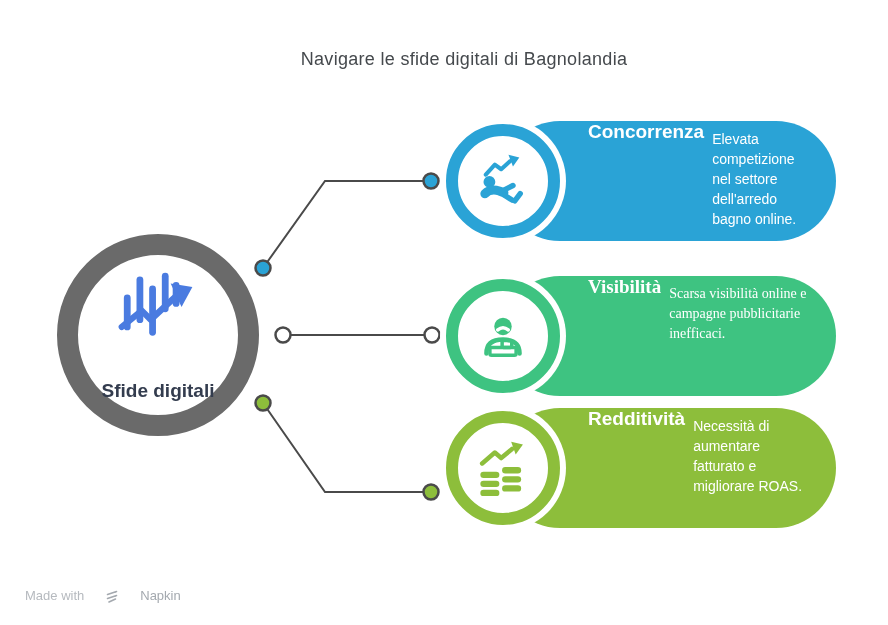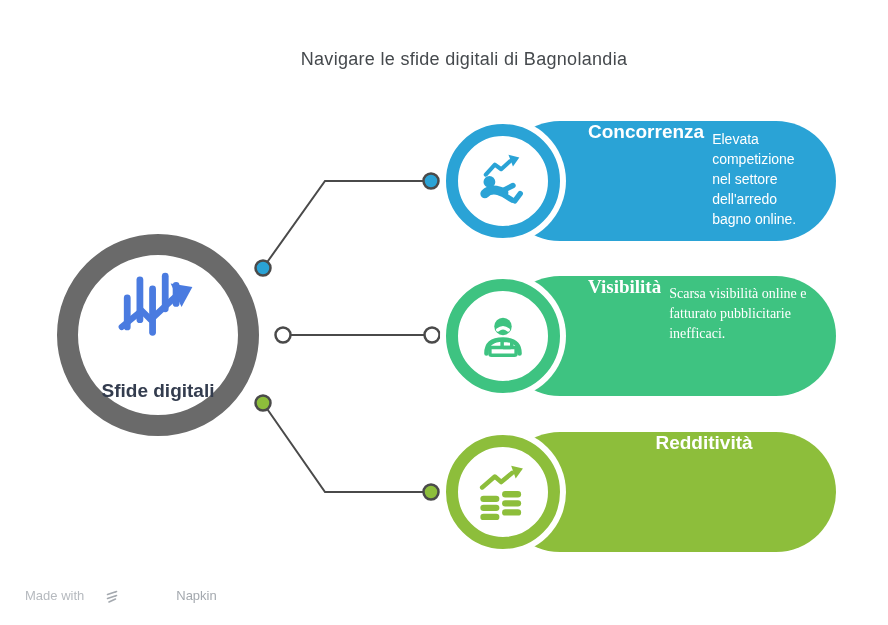--- a/index.html
+++ b/index.html
@@ -37,21 +37,21 @@
     position:absolute;left:142px;top:0;height:120px;width:232px;z-index:2;color:#fff;
     display:flex;justify-content:center;
   }
   .card .card-title{font-size:19px;font-weight:bold;margin:0 0 9px 0;}
   .card .card-desc{font-size:14px;line-height:20px;margin:8px;max-width:196px;}
   
   .footer{
     position:absolute;left:25px;top:588px;display:flex;align-items:center;gap:21px;
     font-size:13px;color:var(--footer-text-color,#b6babf);
   }
-  .footer .brand{color:var(--footer-brand-color,#a4a9af);margin-left:36px;}
+  .footer .brand{color:var(--footer-brand-color,#a4a9af);}
 </style>
 </head>
 <body>
 
 <div id="canvas" style="--page-bg: #FFFFFF; --title-color: #45494D; --ring-color: #6A6A6A; --center-icon-color: #4A7BE0; --center-label-color: #333C4E; --line-color: #4A4A4A; --dot-open-fill: #FFFFFF; --footer-text-color: #B6BABF; --footer-brand-color: #A4A9AF;">
 
   <svg class="connectors" width="888" height="625" viewBox="0 0 888 625">
     <path d="M263,268 L325,181 L430,181" fill="none" stroke="var(--line-color)" stroke-width="2"></path>
     <path d="M290,335 L425,335" fill="none" stroke="var(--line-color)" stroke-width="2"></path>
     <path d="M263,403 L325,492 L430,492" fill="none" stroke="var(--line-color)" stroke-width="2"></path>
@@ -105,42 +105,43 @@
       <svg width="56" height="56" viewBox="0 0 64 64">
         <circle cx="32" cy="21" r="10" fill="var(--accent)"></circle>
         <path d="M26,25 Q32,20 38,25" fill="none" stroke="#ffffff" stroke-width="4" stroke-linecap="round"></path>
         <path d="M13,52 Q13,36 32,36 Q51,36 51,52" fill="none" stroke="var(--accent)" stroke-width="5" stroke-linecap="round"></path>
         <rect x="17" y="45" width="30" height="9" rx="2" fill="none" stroke="var(--accent)" stroke-width="4"></rect>
         <rect x="31" y="37" width="11" height="8" rx="1.5" fill="none" stroke="var(--accent)" stroke-width="4"></rect>
       </svg>
     </div>
     <div class="content">
       <h3 class="card-title">Visibilità</h3>
-      <p class="card-desc">Scarsa visibilità online e fatturato pubblicitarie inefficaci.</p>
+      <p class="card-desc">Scarsa visibilità online e campagne pubblicitarie inefficaci.</p>
     </div>
   </div>
 
-  <div class="card" style="top: 432px; --accent: #8DBE3B;">
+  <div class="card" style="top: 408px; --accent: #8DBE3B;">
     <div class="pill"></div>
     <div class="badge">
       <svg width="58" height="58" viewBox="0 0 64 64">
         <path d="M9,27 L23,15 L30,21 L42,11" fill="none" stroke="var(--accent)" stroke-width="5" stroke-linecap="round" stroke-linejoin="round"></path>
         <polygon points="41,3 54,6 46,17" fill="var(--accent)"></polygon>
         <g fill="var(--accent)">
           <rect x="7" y="36" width="21" height="7" rx="3.5"></rect>
           <rect x="7" y="46" width="21" height="7" rx="3.5"></rect>
           <rect x="7" y="56" width="21" height="7" rx="3.5"></rect>
           <rect x="31" y="31" width="21" height="7" rx="3.5"></rect>
           <rect x="31" y="41" width="21" height="7" rx="3.5"></rect>
           <rect x="31" y="51" width="21" height="7" rx="3.5"></rect>
         </g>
       </svg>
     </div>
     <div class="content">
       <h3 class="card-title">Redditività</h3>
+      <p class="card-desc">Necessità di aumentare fatturato e migliorare ROAS.</p>
     </div>
   </div>
 
   <div class="footer">
     <span>Made with</span>
     <svg width="14" height="14" viewBox="0 0 14 14">
       <g stroke="var(--footer-brand-color)" stroke-width="1.6" stroke-linecap="round" fill="none">
         <path d="M2.5,5.5 L11.5,2.5"></path>
         <path d="M2.5,9.5 L11.5,6.5"></path>
         <path d="M4,13 L10.5,10"></path>

